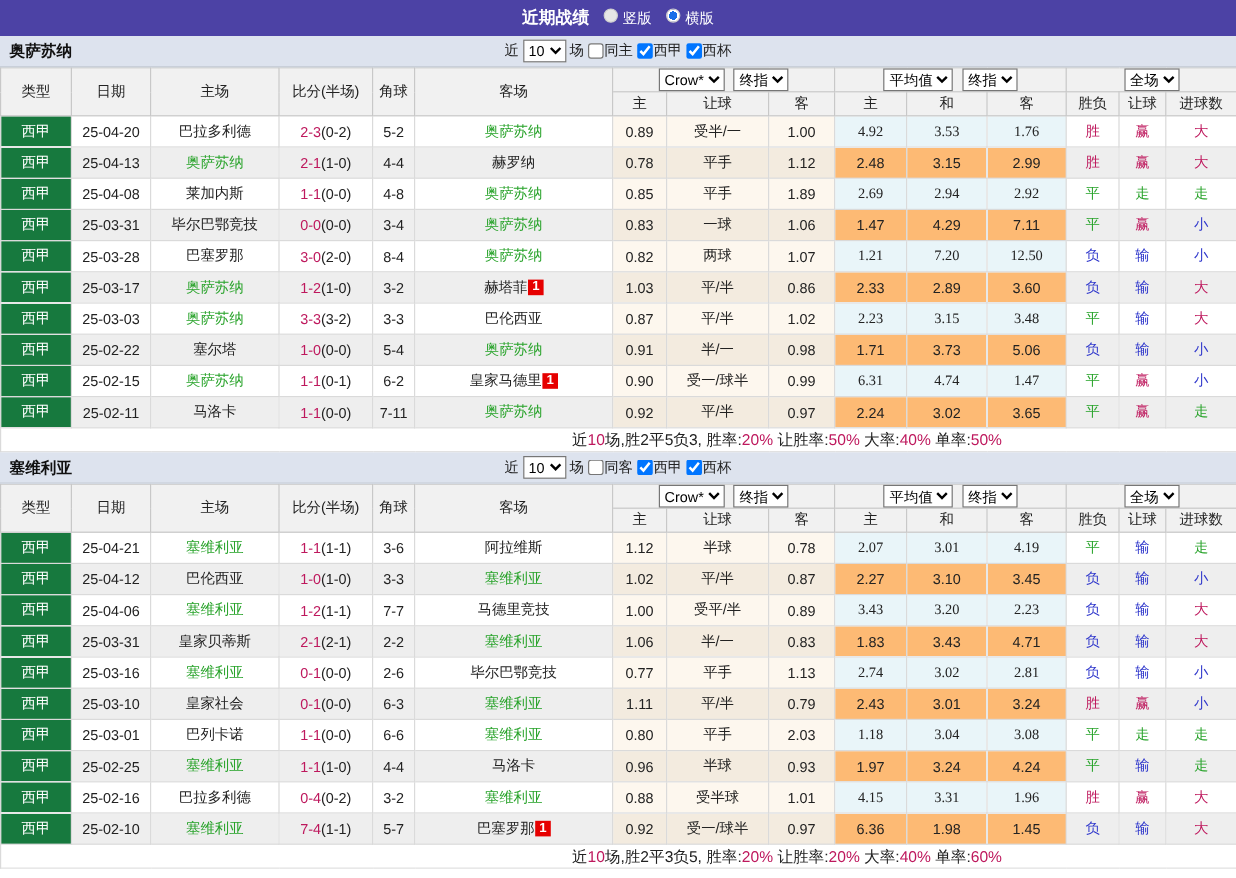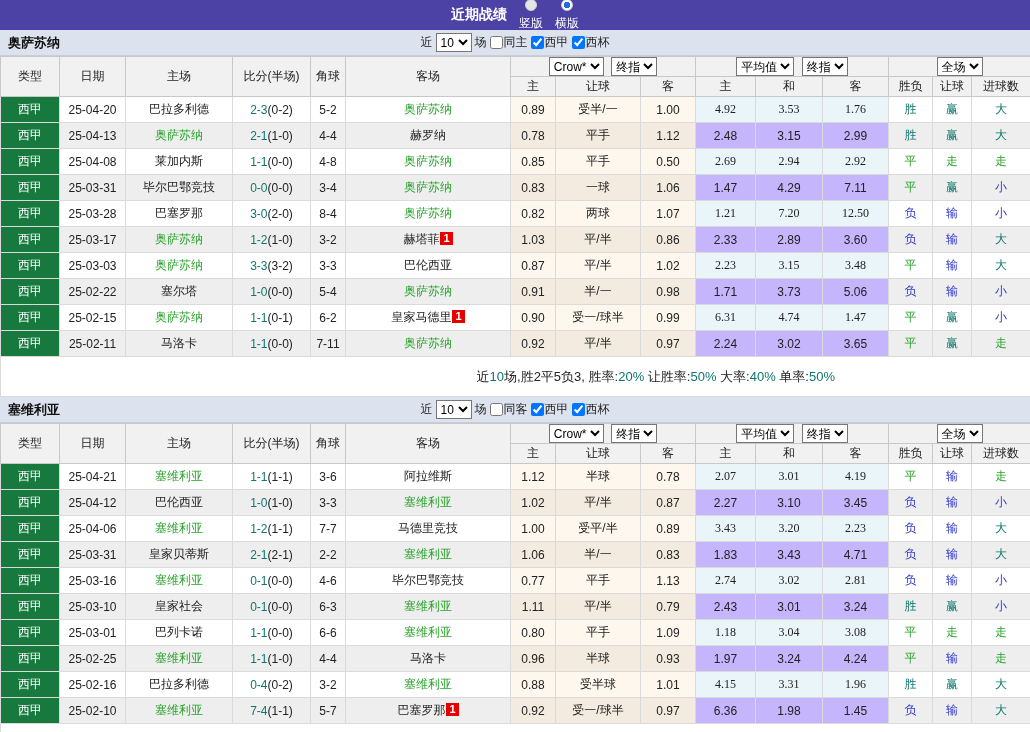--- a/index.html
+++ b/index.html
@@ -2,21 +2,21 @@
 <html><head>
 <meta charset="utf-8">
 <style>
   * { box-sizing: border-box; margin: 0; padding: 0; }
   body { background:#fff; font-family:"Liberation Sans", sans-serif; }
   .page { width:1030px; }
 
   
   .topbar { height:30px; background:#4C42A5; display:flex; align-items:center; justify-content:center; gap:12px; color:#fff; }
   .topbar .title { font-weight:bold; font-size:14px; }
-  .radio { display:inline-flex; align-items:center; gap:4px; font-size:12px; cursor:pointer;flex-direction:column; }
+  .radio { display:inline-flex; gap:4px; font-size:12px; cursor:pointer; }
   .rdot { width:12px; height:12px; border-radius:50%; display:inline-block; }
   .rdot.unsel { background:#e6e6e6; border:1px solid #cfcfcf; }
   .rdot.sel { background:radial-gradient(circle,#1a6fe8 0 3.5px,#fff 3.5px); border:1px solid #cfcfcf; }
 
   
   .ctrlbar { height:26px; background:#dde3ee; position:relative; display:flex; align-items:center; border-bottom:1px solid #c9cfd9; }
   .ctrlbar .team { position:absolute; left:8px; font-weight:bold; font-size:13px; color:#111; }
   .ctrlbar .controls { margin:0 auto; display:flex; align-items:center; gap:3px; font-size:12px; color:#222; }
   .ctrlbar label { display:inline-flex; align-items:center; gap:1px; }
   select { font-size:12px; height:19px; border:1px solid #767676; background:#fff; font-family:"Liberation Sans", sans-serif; }
@@ -26,27 +26,27 @@
   table { width:1030px; border-collapse:collapse; table-layout:fixed;border-radius:20px; }
   th { background:#f1f1f1; font-weight:normal; font-size:12px; color:#222; border:1px solid #c8c8c8; height:20px; padding:0; text-align:center; }
   th.grp { background:#f1f1f1; }
   th select { margin:0 2px; }
   td { font-size:12px; color:#222; border:1px solid #dadada; height:26px; padding:0; text-align:center; white-space:nowrap; overflow:hidden; }
   tr.odd td { background:#ffffff; }
   tr.even td { background:#eeeeee; }
   tr.odd td.crow { background:#fdf7ee; }
   tr.even td.crow { background:#f3ebdf; }
   tr.odd td.avg { background:#e9f5f9;font-family:Liberation Serif, serif; }
-  tr.even td.avg { background:#c4b5fd; }
+  tr.even td.avg { background:#fdba74; }
   tr td.league { background:#17793E; color:#fff; }
-  .red { color:#0f766e; }
+  .red { color:#be185d; }
   .green { color:#28a32a; }
   .blue { color:#3038cc; }
   .badge { display:inline-block; background:#e60000; color:#fff; font-size:11px; line-height:13px; padding:0 3px; margin-left:1px; font-weight:bold; vertical-align:1px; }
-  tr.summary td { background:#fff; height:40px; font-size:13px; text-align:right; padding-right:195px; border-left:1px solid #dadada; border-right:1px solid #dadada; }
+  tr.summary td { background:#fff; height:20px; font-size:13px; text-align:right; padding-right:195px; border-left:1px solid #dadada; border-right:1px solid #dadada; }
 </style>
 </head>
 <body>
 
 <div class="page">
 
   <div class="topbar">
     <span class="title">近期战绩</span>
     <span class="radio">
       <span class="rdot unsel"></span>
@@ -166,21 +166,21 @@
         </tr>
         <tr class="odd">
           <td class="league">西甲</td>
           <td>25-04-08</td>
           <td><span class="">莱加内斯</span></td>
           <td><span class="red">1-1</span>(0-0)</td>
           <td>4-8</td>
           <td><span class="green">奥萨苏纳</span></td>
           <td class="crow">0.85</td>
           <td class="crow">平手</td>
-          <td class="crow">0.50</td>
+          <td class="crow">1.89</td>
           <td class="avg">2.69</td>
           <td class="avg">2.94</td>
           <td class="avg">2.92</td>
           <td class="green">平</td>
           <td class="green">走</td>
           <td class="green">走</td>
         </tr>
         <tr class="even">
           <td class="league">西甲</td>
           <td>25-03-31</td>
@@ -448,21 +448,21 @@
           <td class="avg">4.71</td>
           <td class="blue">负</td>
           <td class="blue">输</td>
           <td class="red">大</td>
         </tr>
         <tr class="odd">
           <td class="league">西甲</td>
           <td>25-03-16</td>
           <td><span class="green">塞维利亚</span></td>
           <td><span class="red">0-1</span>(0-0)</td>
-          <td>4-6</td>
+          <td>2-6</td>
           <td><span class="">毕尔巴鄂竞技</span></td>
           <td class="crow">0.77</td>
           <td class="crow">平手</td>
           <td class="crow">1.13</td>
           <td class="avg">2.74</td>
           <td class="avg">3.02</td>
           <td class="avg">2.81</td>
           <td class="blue">负</td>
           <td class="blue">输</td>
           <td class="blue">小</td>
@@ -486,21 +486,21 @@
         </tr>
         <tr class="odd">
           <td class="league">西甲</td>
           <td>25-03-01</td>
           <td><span class="">巴列卡诺</span></td>
           <td><span class="red">1-1</span>(0-0)</td>
           <td>6-6</td>
           <td><span class="green">塞维利亚</span></td>
           <td class="crow">0.80</td>
           <td class="crow">平手</td>
-          <td class="crow">1.09</td>
+          <td class="crow">2.03</td>
           <td class="avg">1.18</td>
           <td class="avg">3.04</td>
           <td class="avg">3.08</td>
           <td class="green">平</td>
           <td class="green">走</td>
           <td class="green">走</td>
         </tr>
         <tr class="even">
           <td class="league">西甲</td>
           <td>25-02-25</td>

